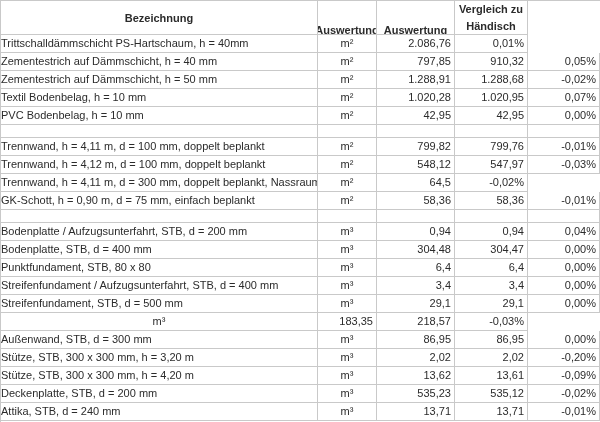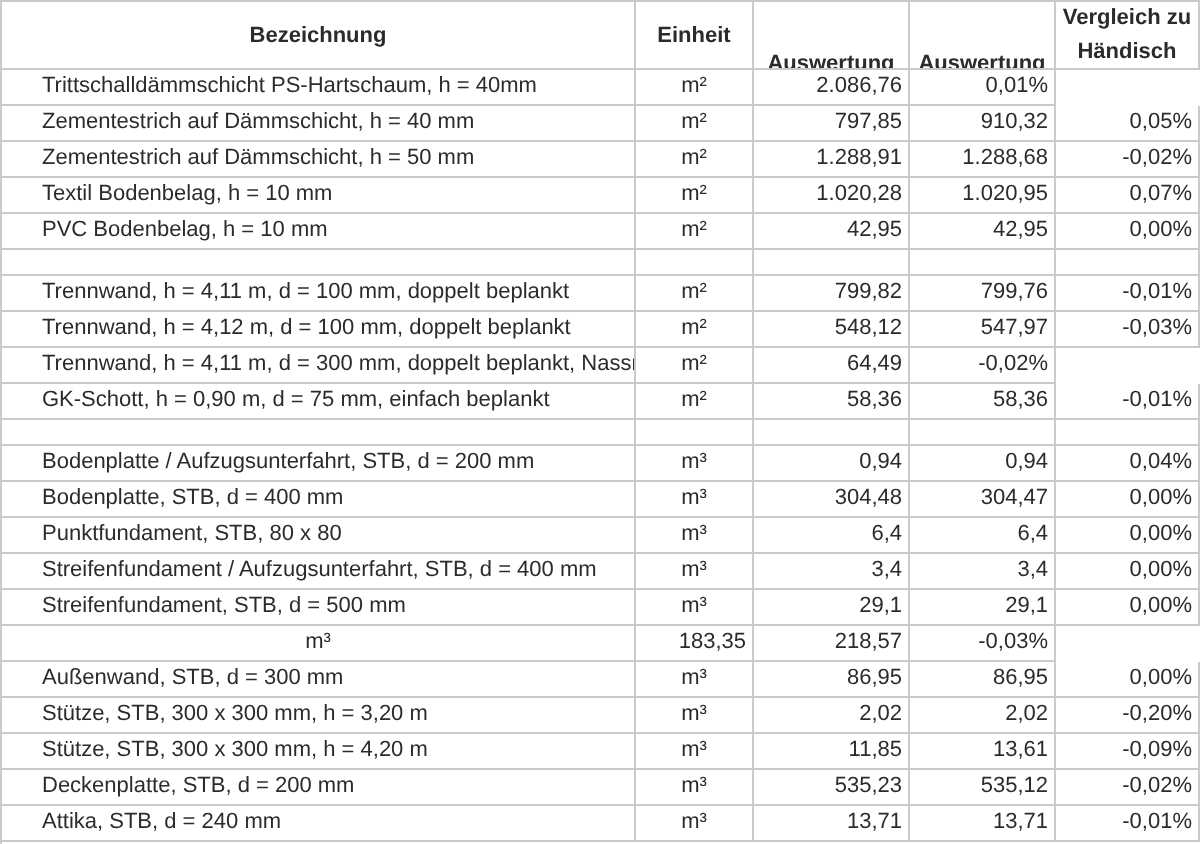--- a/index.html
+++ b/index.html
@@ -16,36 +16,35 @@
   .row{display:grid;grid-template-columns:317px 59px 78px 73px 72px;}
   .cell{box-sizing:border-box;
         border-right:1px solid var(--border);
         border-bottom:1px solid var(--border);
         overflow:hidden;white-space:nowrap;}
   
   .hrow .cell{height:34px;display:flex;align-items:center;justify-content:center;
               font-weight:bold;text-align:center;}
   .hsplit{flex-direction:column;justify-content:stretch;padding:0;}
   .hsplit .hline{width:100%;flex:1;display:flex;align-items:center;justify-content:center;}
-  .hsplit .hline.divided{border-bottom:2px solid #14b8a6;margin-top:42px;}
+  .hsplit .hline.divided{border-bottom:5px solid #14b8a6;margin-top:42px;}
   
   .brow .cell{height:18px;line-height:17px;}
   .brow.blank .cell{height:13px;}
-  .cell.c0{padding-left:20px;text-align:left;}
+  .cell.c0{padding-left:0;text-align:left;}
   .cell.c1{text-align:center;}
   .cell.c2,.cell.c3,.cell.c4{text-align:right;padding-right:3px;}
 </style>
 </head>
 <body>
 
 <div class="tbl">
 
   <div class="row hrow">
     <div class="cell c0" style="justify-content:center;padding-left:0;text-align:center;">Bezeichnung</div>
-    <div class="cell c1">Einheit</div>
     <div class="cell hsplit">
       <div class="hline divided">Auswertung</div>
       <div class="hline">händisch</div>
     </div>
     <div class="cell hsplit">
       <div class="hline divided">Auswertung</div>
       <div class="hline">AVA.relax</div>
     </div>
     <div class="cell hsplit">
       <div class="hline">Vergleich zu</div>
@@ -105,21 +104,21 @@
       <div class="row brow">
         <div class="cell c0">Trennwand, h = 4,12 m, d = 100 mm, doppelt beplankt</div>
         <div class="cell c1">m²</div>
         <div class="cell c2">548,12</div>
         <div class="cell c3">547,97</div>
         <div class="cell c4">-0,03%</div>
       </div>
       <div class="row brow">
         <div class="cell c0">Trennwand, h = 4,11 m, d = 300 mm, doppelt beplankt, Nassraum einseitig</div>
         <div class="cell c1">m²</div>
-        <div class="cell c3">64,49</div>
+        <div class="cell c2">64,5</div>
         <div class="cell c4">-0,02%</div>
       </div>
       <div class="row brow">
         <div class="cell c0">GK-Schott, h = 0,90 m, d = 75 mm, einfach beplankt</div>
         <div class="cell c1">m²</div>
         <div class="cell c2">58,36</div>
         <div class="cell c3">58,36</div>
         <div class="cell c4">-0,01%</div>
       </div>
       <div class="row brow blank">
@@ -180,21 +179,21 @@
       <div class="row brow">
         <div class="cell c0">Stütze, STB, 300 x 300 mm, h = 3,20 m</div>
         <div class="cell c1">m³</div>
         <div class="cell c2">2,02</div>
         <div class="cell c3">2,02</div>
         <div class="cell c4">-0,20%</div>
       </div>
       <div class="row brow">
         <div class="cell c0">Stütze, STB, 300 x 300 mm, h = 4,20 m</div>
         <div class="cell c1">m³</div>
-        <div class="cell c2">11,85</div>
+        <div class="cell c2">13,62</div>
         <div class="cell c3">13,61</div>
         <div class="cell c4">-0,09%</div>
       </div>
       <div class="row brow">
         <div class="cell c0">Deckenplatte, STB, d = 200 mm</div>
         <div class="cell c1">m³</div>
         <div class="cell c2">535,23</div>
         <div class="cell c3">535,12</div>
         <div class="cell c4">-0,02%</div>
       </div>

